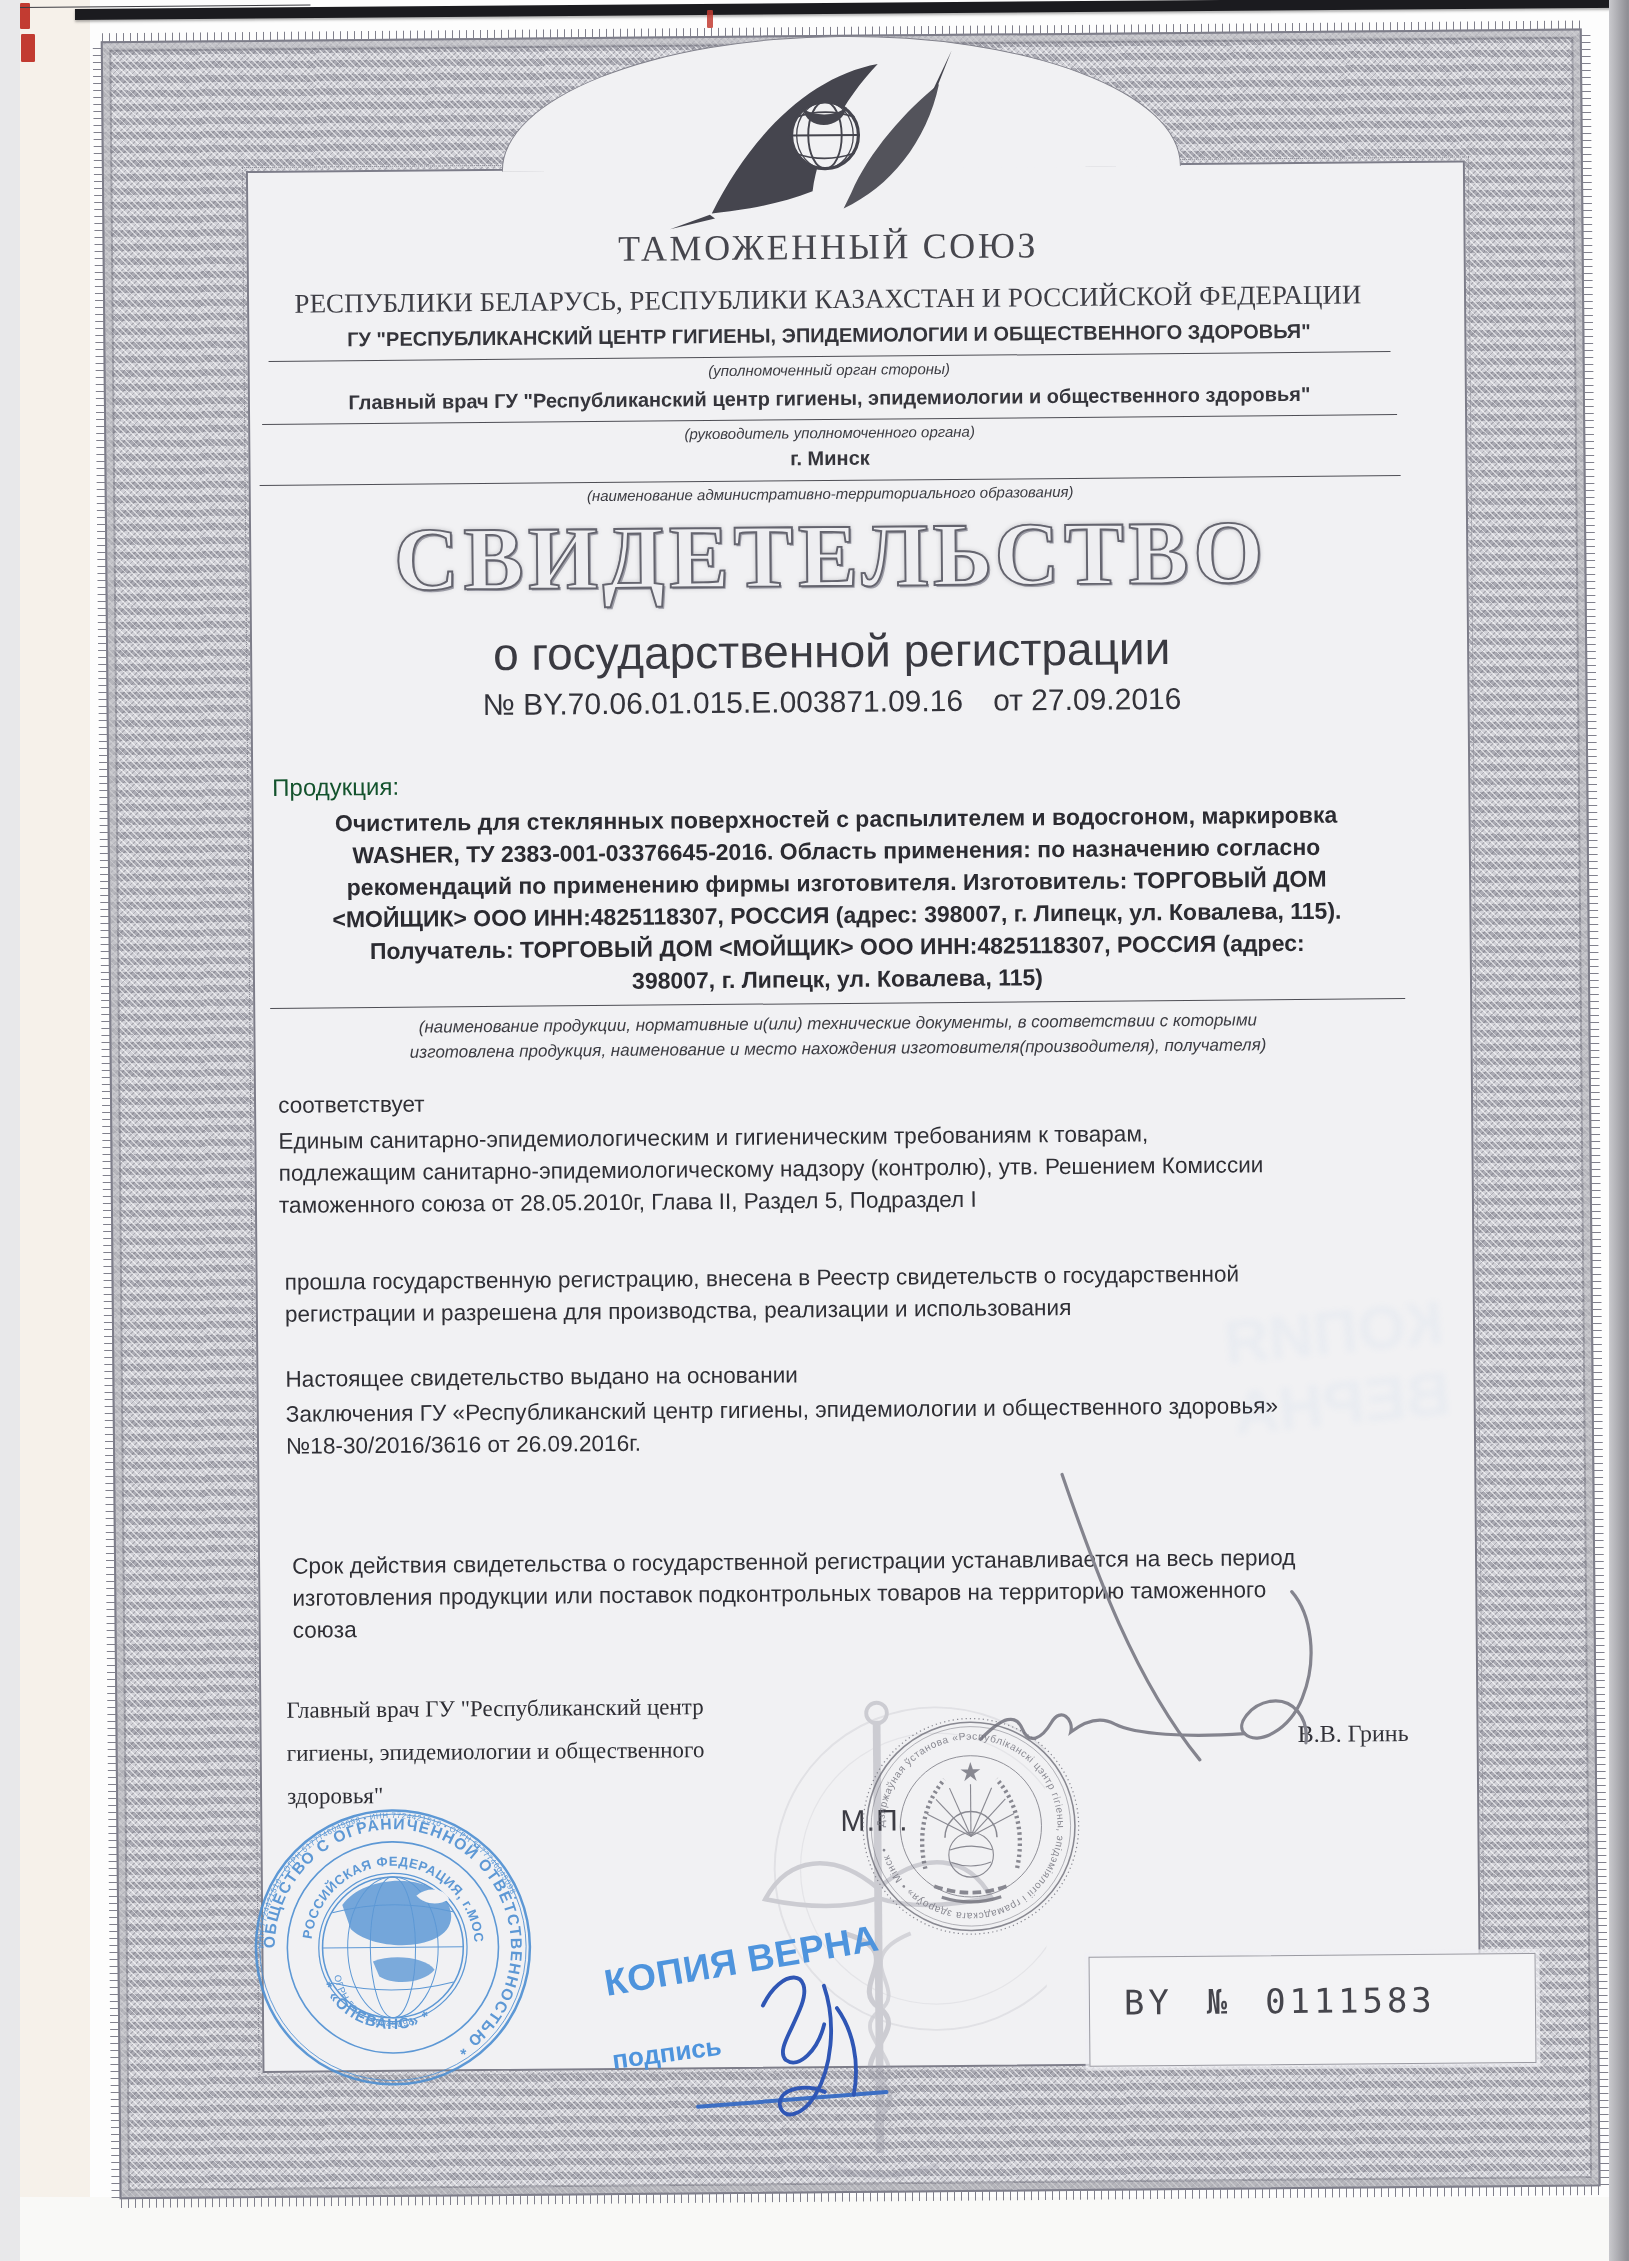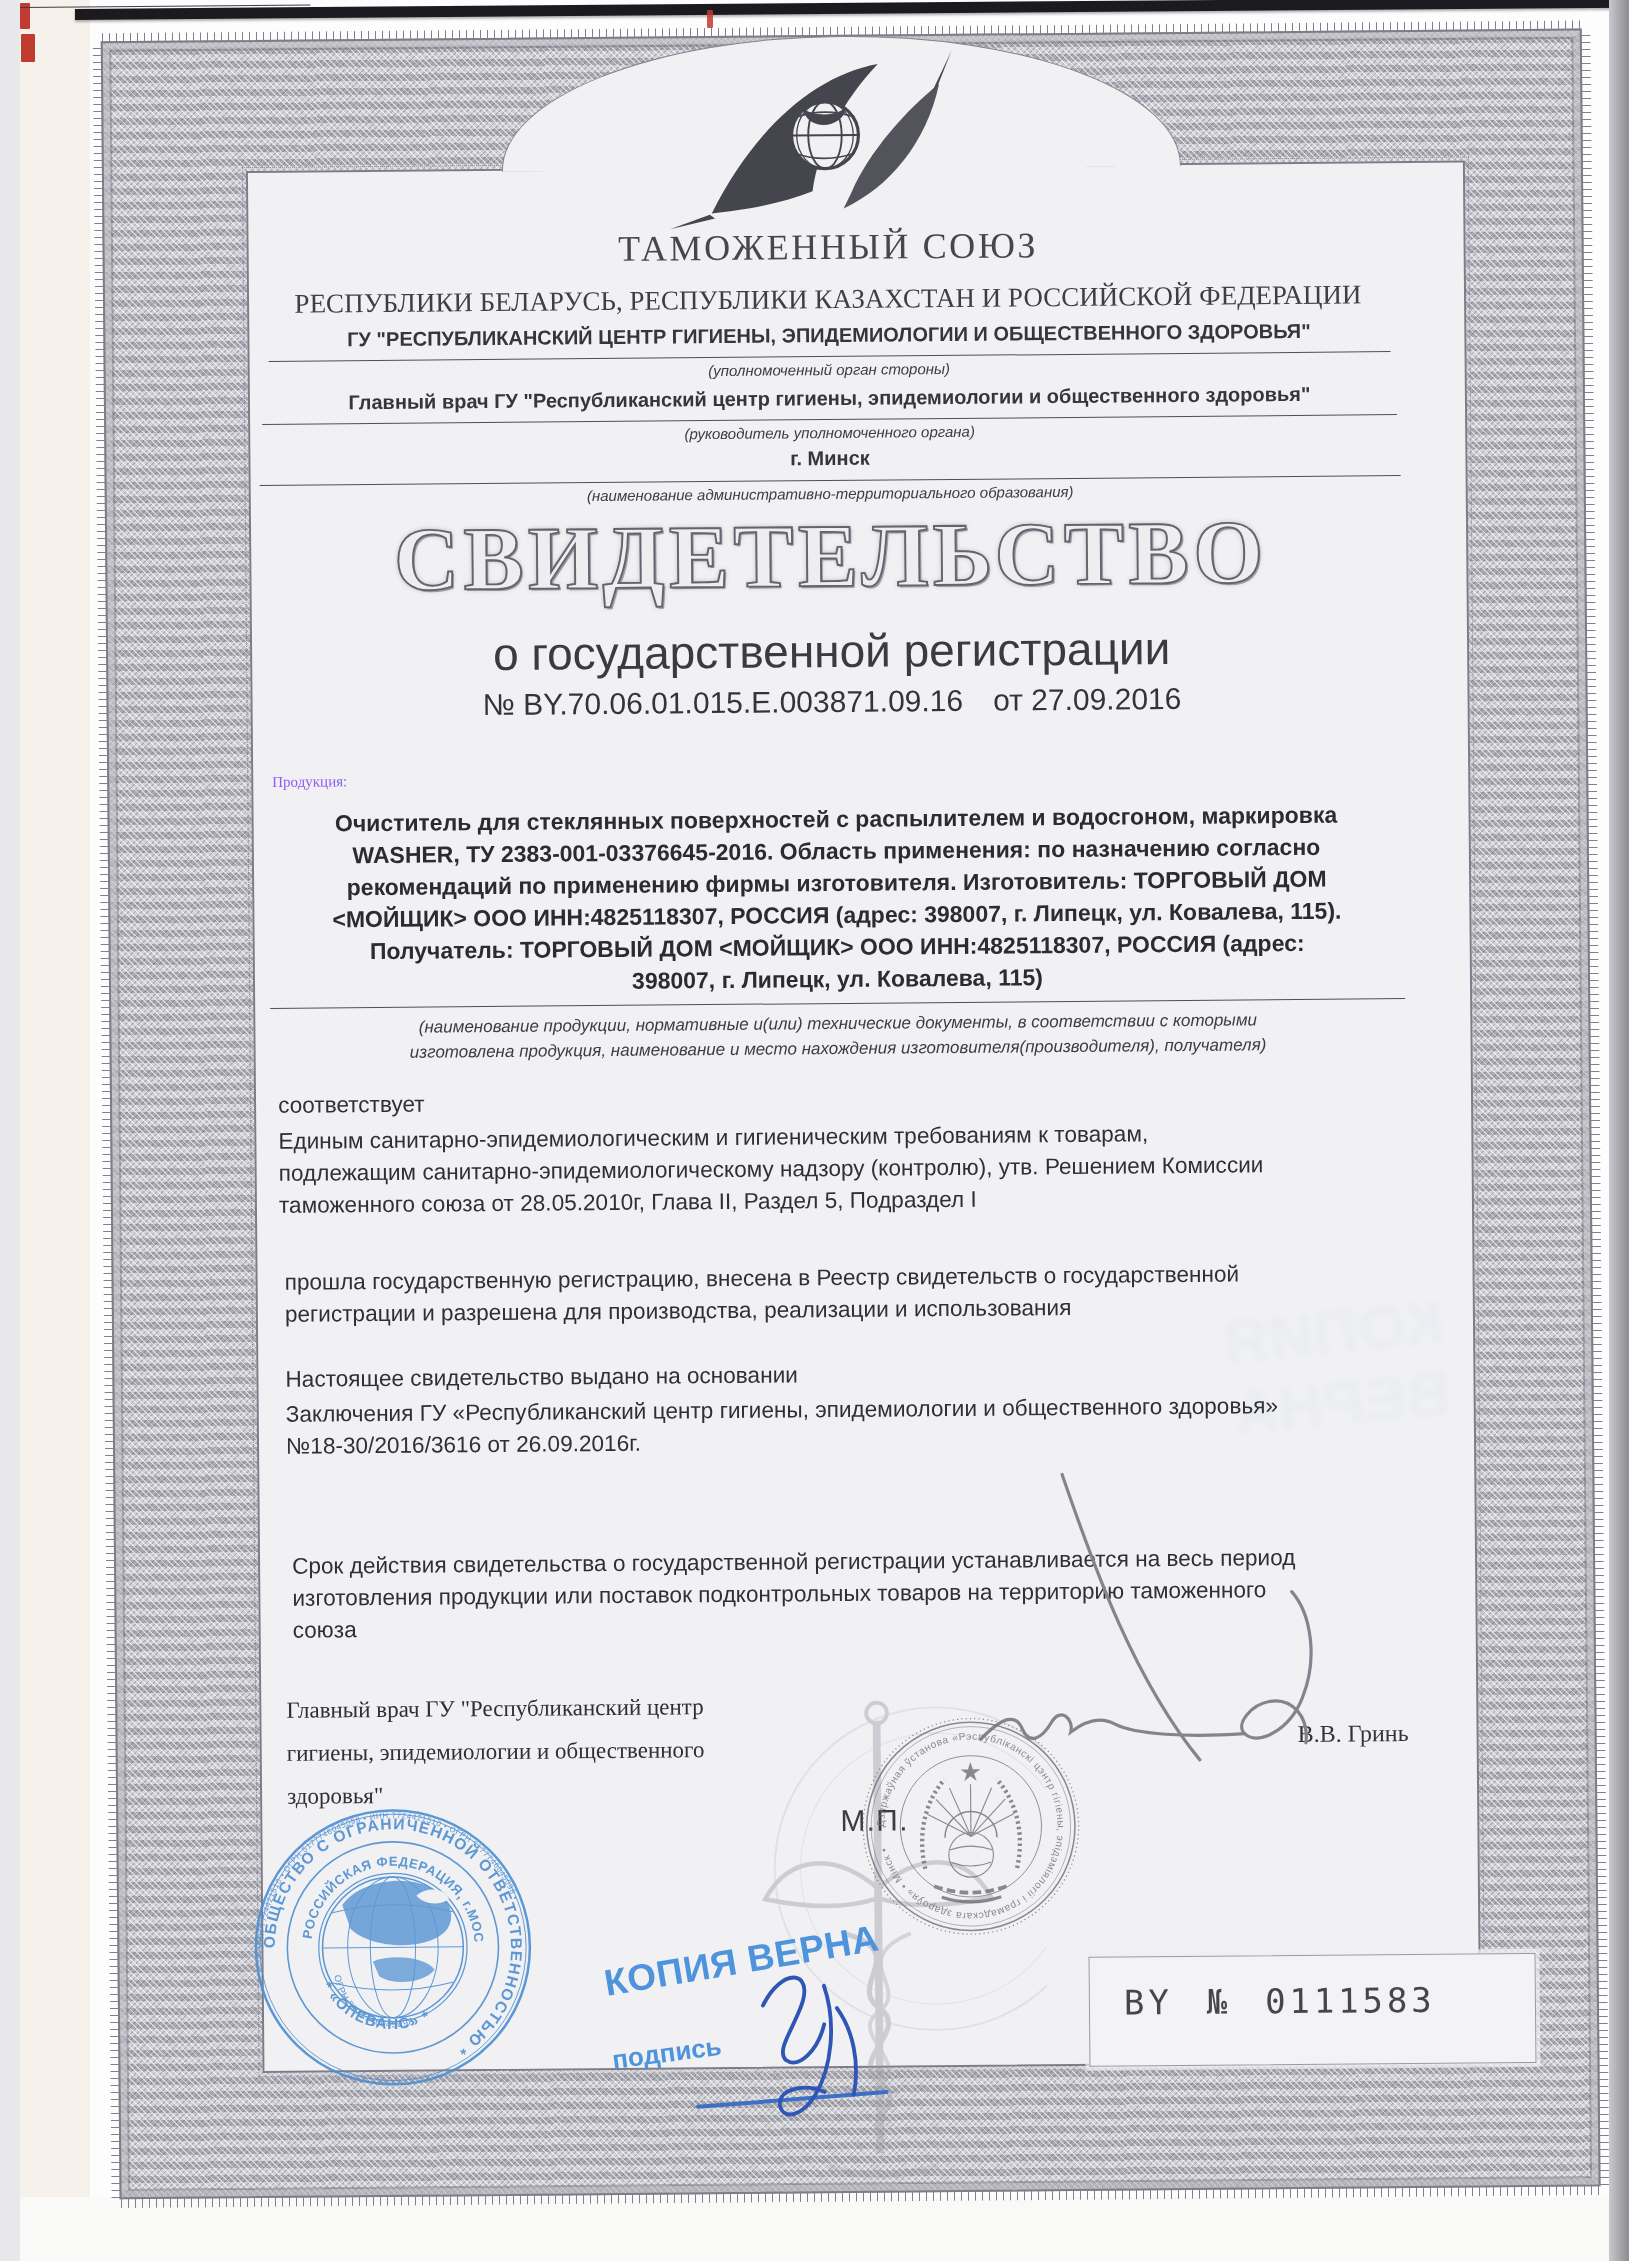--- a/index.html
+++ b/index.html
@@ -54,21 +54,21 @@
   .t-head{left:232px;top:387px;width:1167px;font-size:20px;font-weight:bold;color:#35353b;}
   .t-city{left:232px;top:447px;width:1167px;font-size:20px;font-weight:bold;color:#35353b;}
 
   .t-cert{left:219px;top:504px;width:1193px;font-size:90px;font-weight:bold;letter-spacing:4.5px;
       color:#eeeef1;-webkit-text-stroke:1.9px #64646e;
       text-shadow:1.9px 1.9px 0 #9b9ba5,-0.6px -0.6px 0 #9b9ba5,0 0 5.2px rgba(90,90,100,.45);}
   .t-sub{left:232px;top:624px;width:1167px;font-size:46px;font-weight:400;color:#3a3a41;}
   .t-num{left:232px;top:685px;width:1167px;font-size:30px;color:#33333a;}
   .t-num .gap{display:inline-block;width:30px;}
 
-  .t-prodlabel{left:255px;top:769px;font-size:15px;color:#8b5cf6;font-family:Liberation Serif, serif;}
+  .t-prodlabel{left:255px;top:769px;font-size:24px;color:#14532d;}
   .prod{left:248px;top:803px;width:1141px;font-size:23px;font-weight:bold;line-height:32px;color:#2b2b31;}
   .prodcap{left:248px;top:1012px;width:1141px;line-height:24.5px;font-size:17px;}
 
   .t-conf{left:258px;top:1088px;font-size:22.6px;color:#2f2f35;}
   .conf{left:258px;top:1121px;width:1154px;}
   .reg{left:263px;top:1262px;width:1154px;}
   .basis1{left:263px;top:1359px;width:1154px;}
   .basis2{left:263px;top:1394px;width:1161px;}
   .valid{left:268px;top:1546px;width:1154px;}
 

